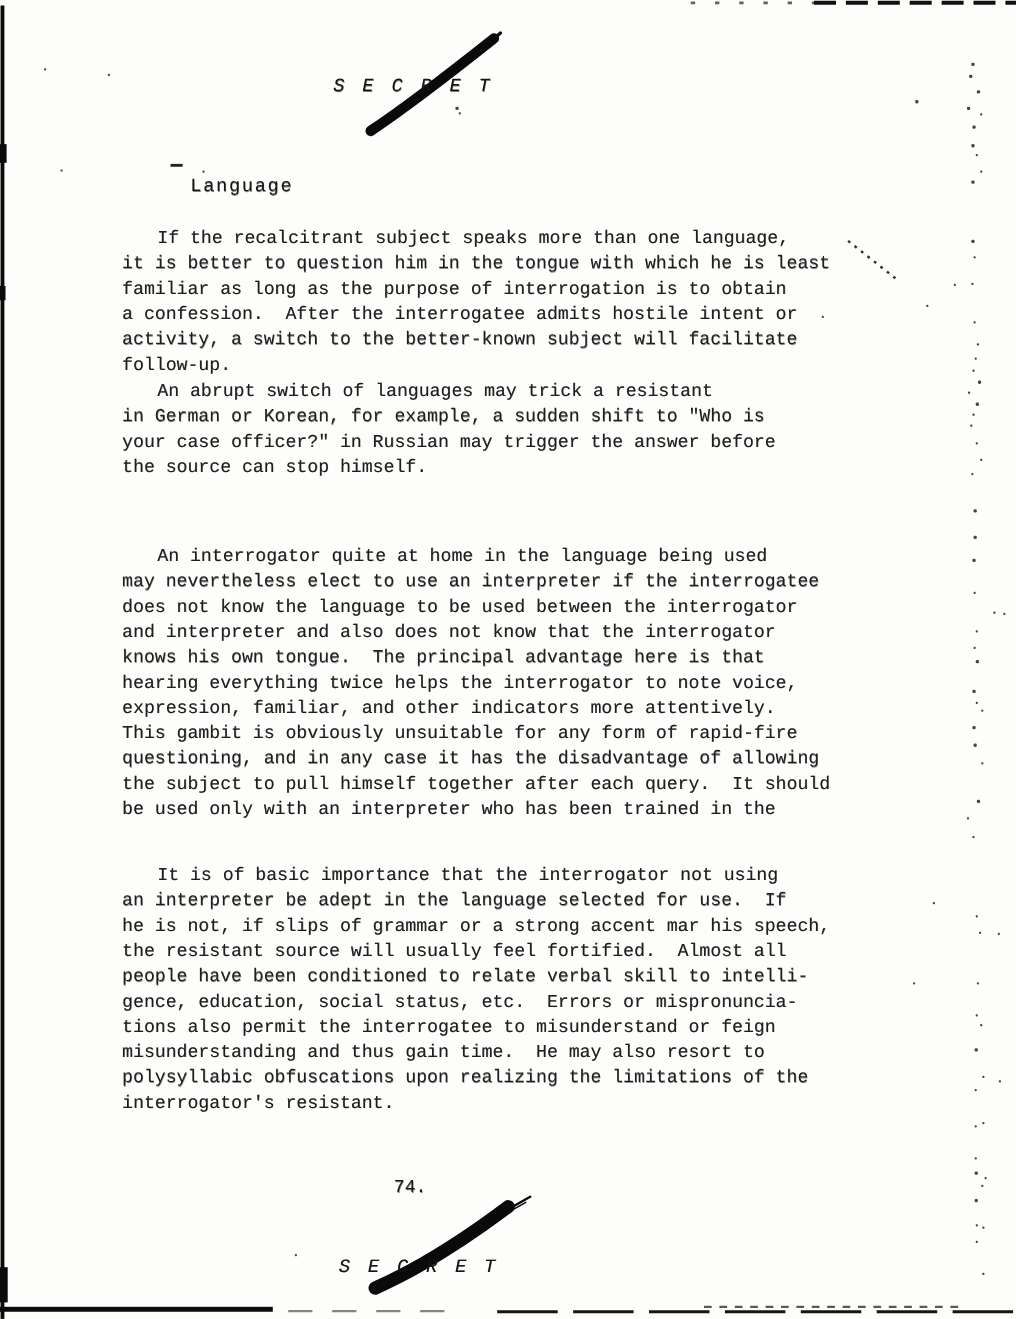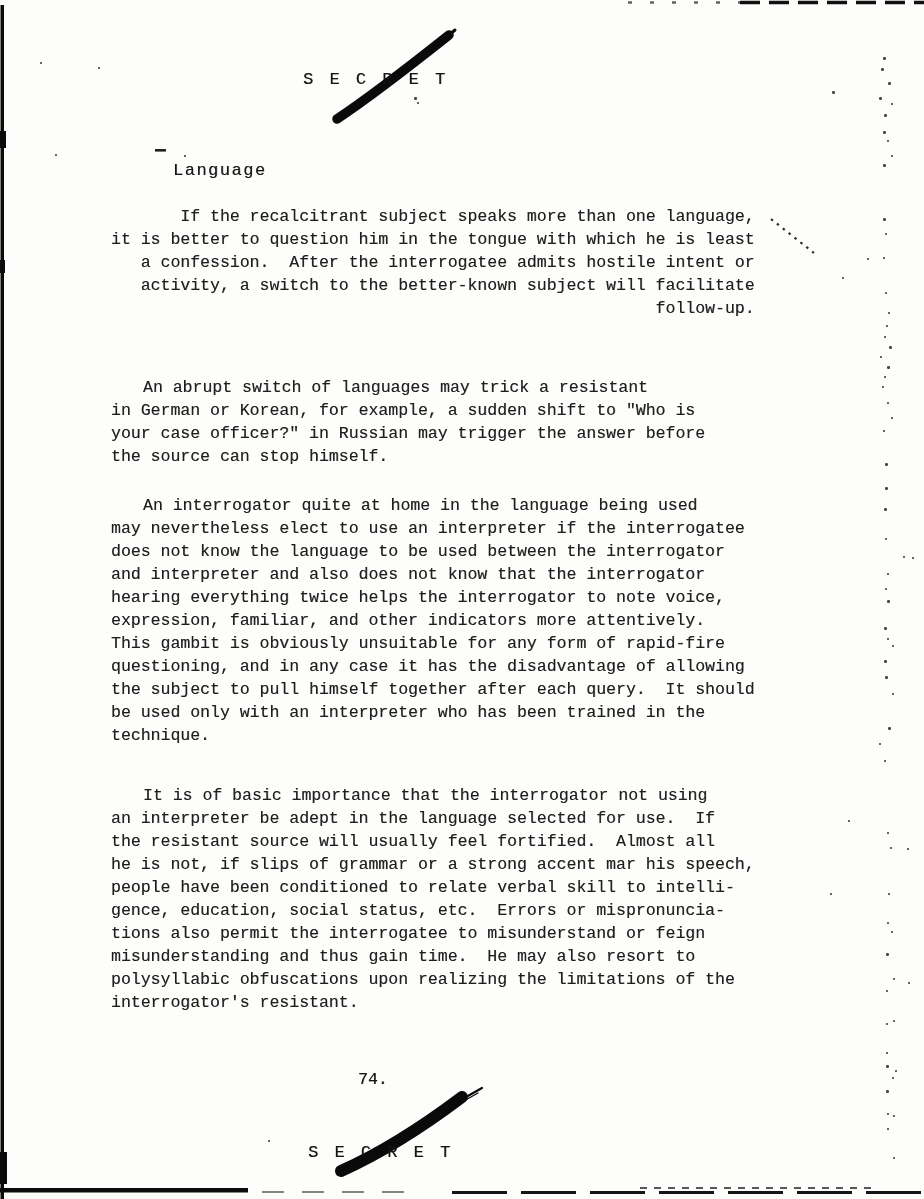--- a/index.html
+++ b/index.html
@@ -22,20 +22,21 @@
     width: 924px; height: 1199px;
     pointer-events: none;
   }
   .stamp {
     position: absolute;
     font-size: 17px;
     letter-spacing: 3px;
     color: #141414;
     text-shadow: 0.4px 0.4px 0 rgba(10,10,10,0.55);
     white-space: pre;
+    font-style: italic;
   }
   .stamp-top { left: 303px; top: 70px; }
   .stamp-bottom { left: 308px; top: 1143px; }
   .heading {
     position: absolute;
     left: 173px;
     top: 161px;
     font-size: 17px;
     letter-spacing: 1.5px;
     color: #161616;
@@ -47,22 +48,22 @@
     text-shadow: 0.35px 0.35px 0 rgba(15,15,15,0.45);
   }
   .para .line {
     white-space: pre;
     font-size: 16.5px;
     line-height: 23px;
     height: 23px;
     color: #1e1e1e;
   }
   .para .line.indent { padding-left: 32px; }
-  .para-0 { top: 205px; text-align: right; }
-  .para-1 { top: 376px; }
+  .para-0 { top: 205px; }
+  .para-1 { top: 344px; }
   .para-2 { top: 494px; }
   .para-3 { top: 784px; }
   .page-number {
     position: absolute;
     left: 358px;
     top: 1070px;
     font-size: 16.5px;
     color: #161616;
     text-shadow: 0.4px 0.4px 0 rgba(10,10,10,0.5);
   }
@@ -111,48 +112,49 @@
 </svg>
 
 <div class="stamp stamp-top">S E C R E T</div>
 
 <div class="heading">Language</div>
 
 <div id="paragraphs">
     <div class="para para-0">
       <div class="line indent">If the recalcitrant subject speaks more than one language,</div>
       <div class="line">it is better to question him in the tongue with which he is least</div>
+      <div class="line">familiar as long as the purpose of interrogation is to obtain</div>
       <div class="line">a confession.  After the interrogatee admits hostile intent or</div>
       <div class="line">activity, a switch to the better-known subject will facilitate</div>
       <div class="line">follow-up.</div>
     </div>
     <div class="para para-1">
       <div class="line indent">An abrupt switch of languages may trick a resistant</div>
       <div class="line">in German or Korean, for example, a sudden shift to "Who is</div>
       <div class="line">your case officer?" in Russian may trigger the answer before</div>
       <div class="line">the source can stop himself.</div>
     </div>
     <div class="para para-2">
       <div class="line indent">An interrogator quite at home in the language being used</div>
       <div class="line">may nevertheless elect to use an interpreter if the interrogatee</div>
       <div class="line">does not know the language to be used between the interrogator</div>
       <div class="line">and interpreter and also does not know that the interrogator</div>
+      <div class="line">knows his own tongue.  The principal advantage here is that</div>
       <div class="line">hearing everything twice helps the interrogator to note voice,</div>
       <div class="line">expression, familiar, and other indicators more attentively.</div>
       <div class="line">This gambit is obviously unsuitable for any form of rapid-fire</div>
       <div class="line">questioning, and in any case it has the disadvantage of allowing</div>
       <div class="line">the subject to pull himself together after each query.  It should</div>
       <div class="line">be used only with an interpreter who has been trained in the</div>
-      <div class="line">technique.</div>
     </div>
     <div class="para para-3">
       <div class="line indent">It is of basic importance that the interrogator not using</div>
       <div class="line">an interpreter be adept in the language selected for use.  If</div>
+      <div class="line">he is not, if slips of grammar or a strong accent mar his speech,</div>
       <div class="line">the resistant source will usually feel fortified.  Almost all</div>
-      <div class="line">he is not, if slips of grammar or a strong accent mar his speech,</div>
       <div class="line">people have been conditioned to relate verbal skill to intelli-</div>
       <div class="line">gence, education, social status, etc.  Errors or mispronuncia-</div>
       <div class="line">tions also permit the interrogatee to misunderstand or feign</div>
       <div class="line">misunderstanding and thus gain time.  He may also resort to</div>
       <div class="line">polysyllabic obfuscations upon realizing the limitations of the</div>
       <div class="line">interrogator's resistant.</div>
     </div>
   </div>
 
 <div class="page-number">74.</div>

